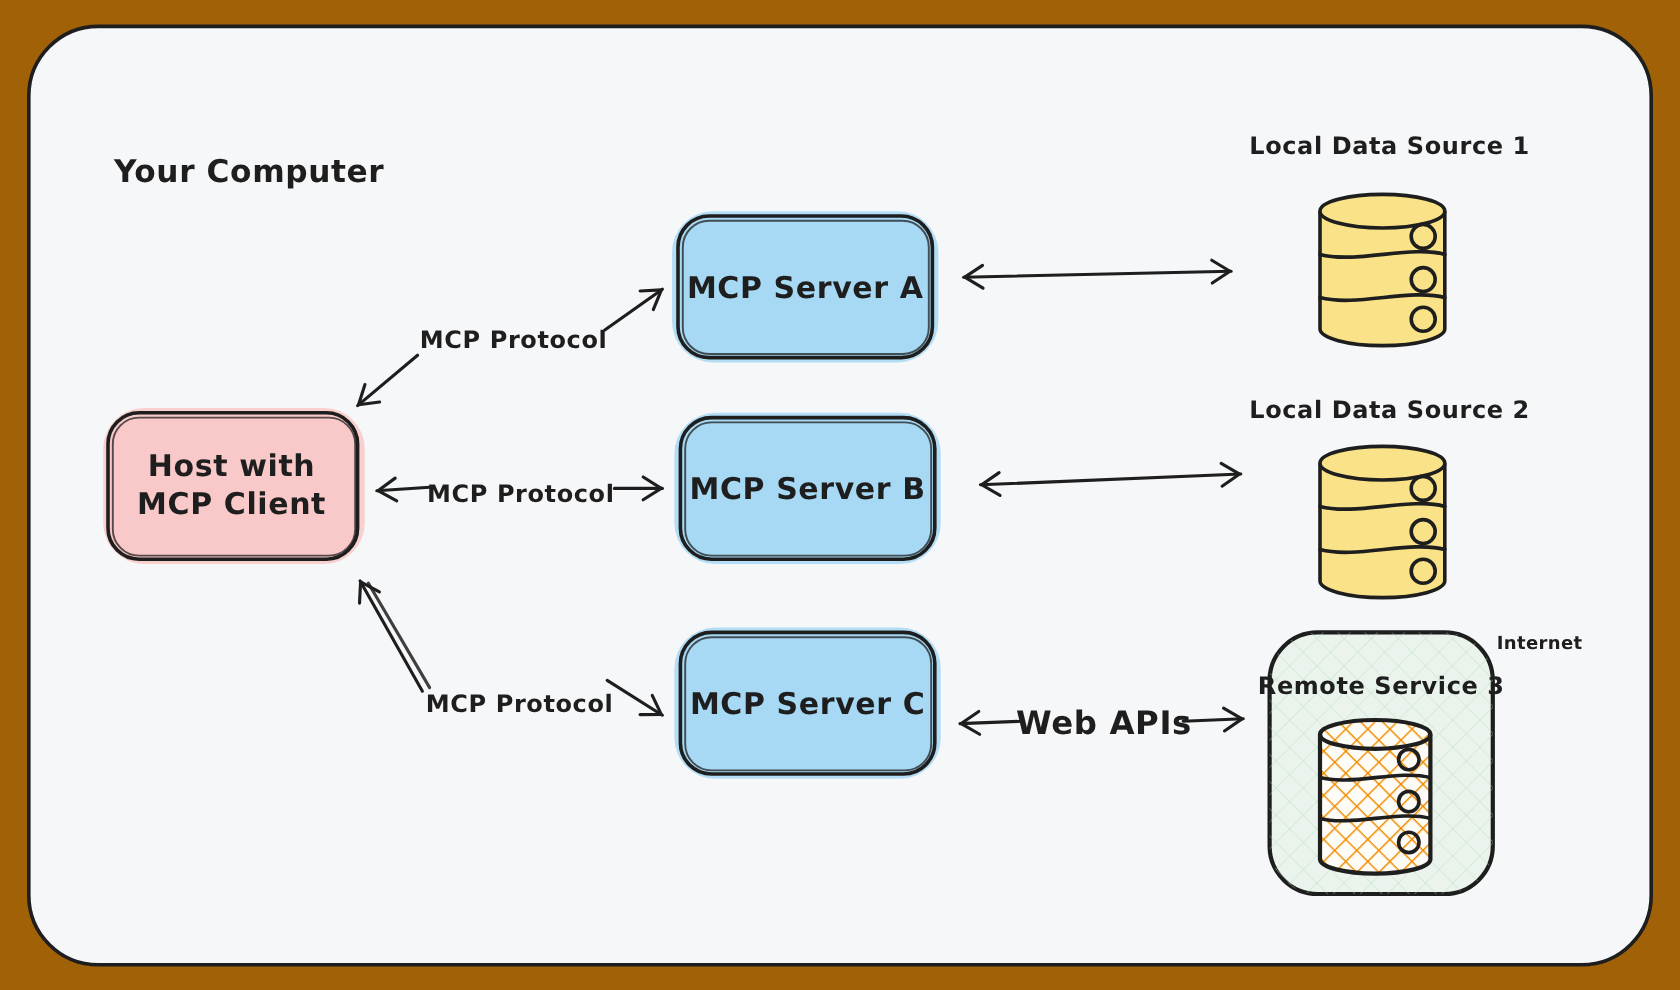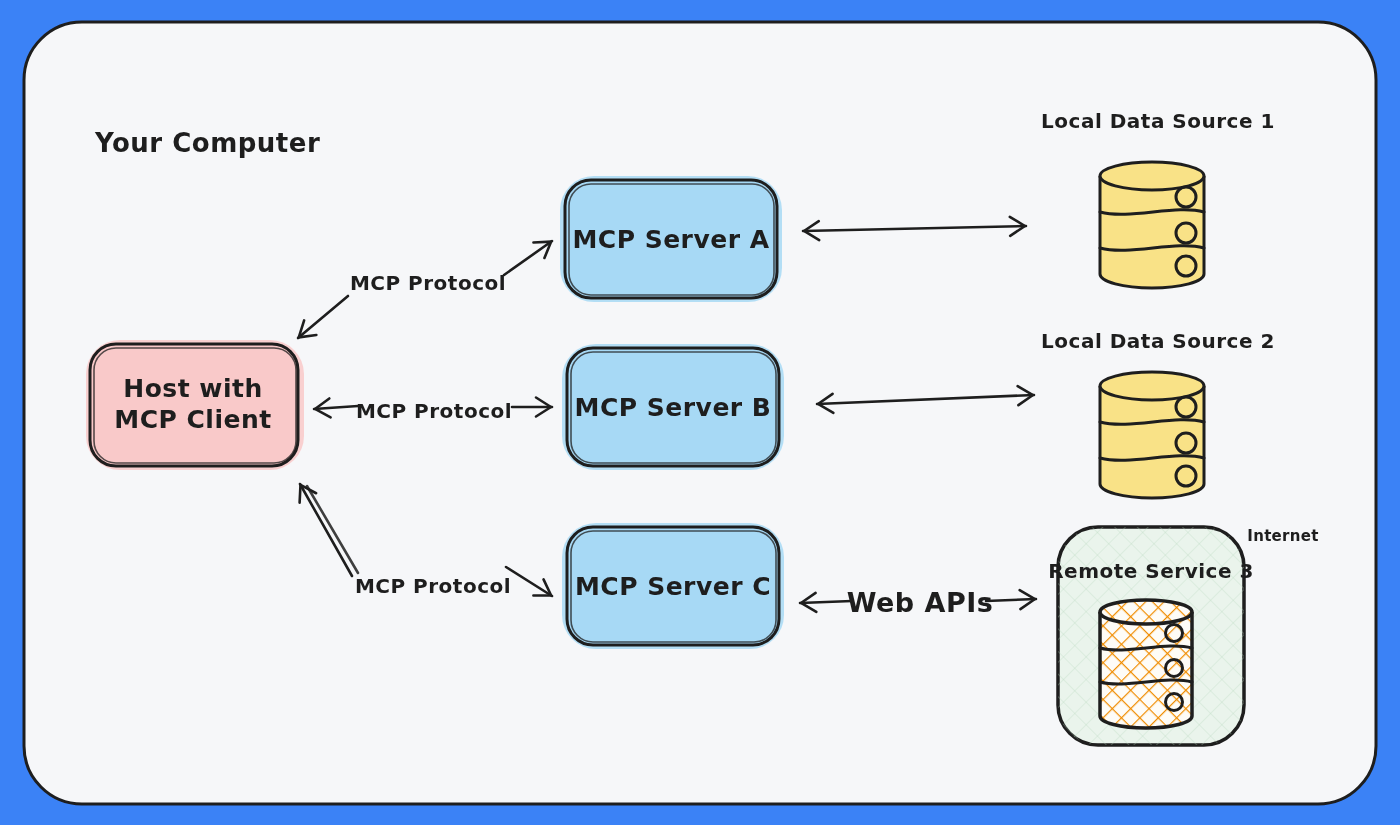--- a/index.html
+++ b/index.html
@@ -1,16 +1,16 @@
 <!DOCTYPE html>
 <html><head>
 <meta charset="utf-8">
 <style>
   html,body{margin:0;padding:0;background:#ffffff;}
-  .stage{position:relative;width:1400px;height:825px;background:#3b82f6;overflow:hidden;}
+  .stage{position:relative;width:1400px;height:825px;background:#a16207;overflow:hidden;}
   svg{display:block;}
   text{font-family:"DejaVu Sans","Liberation Sans",sans-serif;font-weight:600;fill:#1e1e1e;letter-spacing:.5px;}
   .t26{font-size:26px;}
   .t25{font-size:25px;}
   .t20{font-size:20px;}
   .t27{font-size:27px;}
   .t15{font-size:15px;letter-spacing:.3px;}
   .ink{stroke:#1e1e1e;stroke-width:3;fill:none;stroke-linecap:round;stroke-linejoin:round;}
   .ink2{stroke:#1e1e1e;stroke-width:1.6;fill:none;stroke-linecap:round;opacity:.75;}
   .arrow{stroke:#1e1e1e;stroke-width:2.6;fill:none;stroke-linecap:round;}

